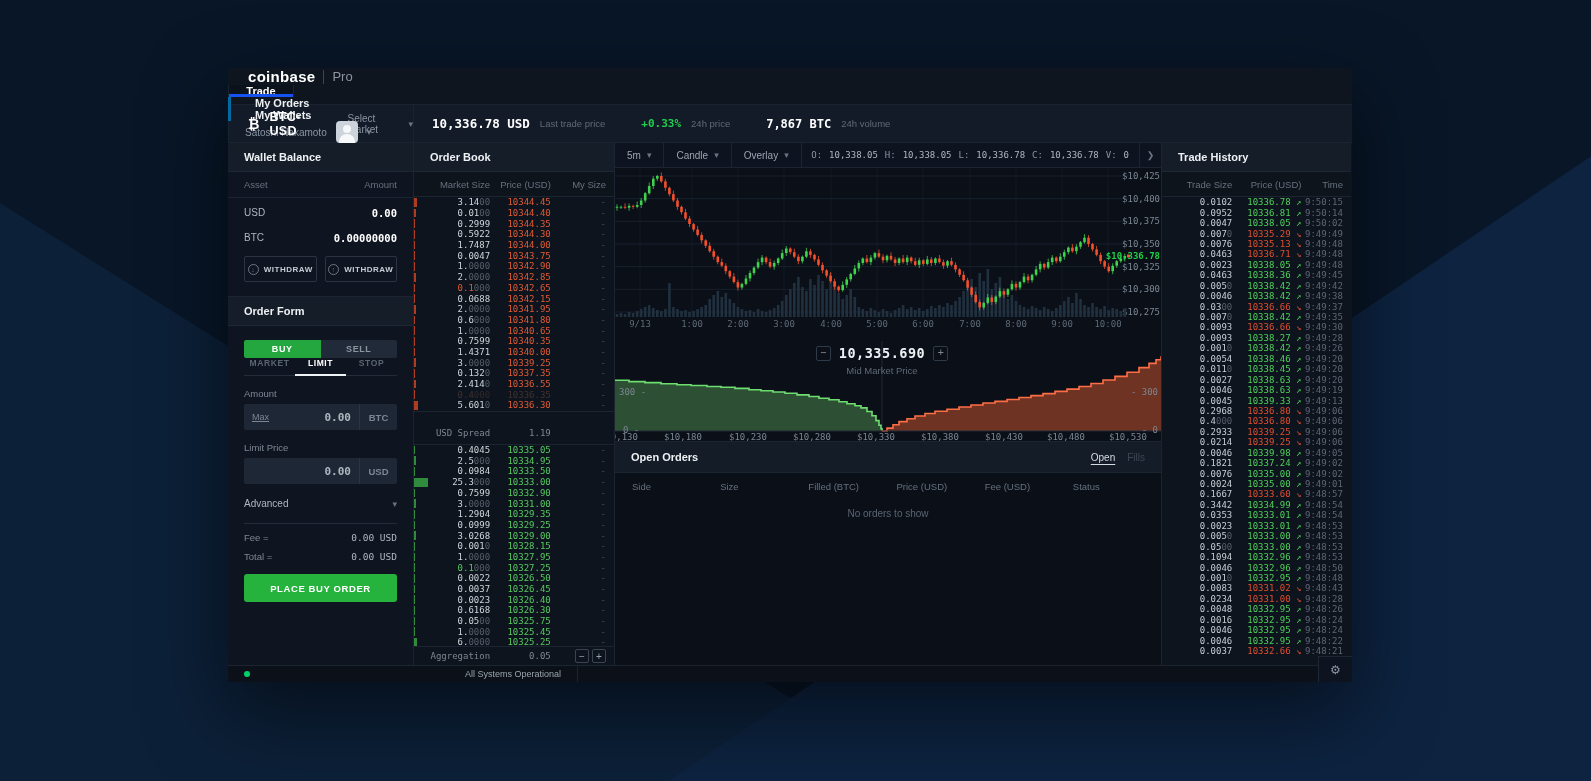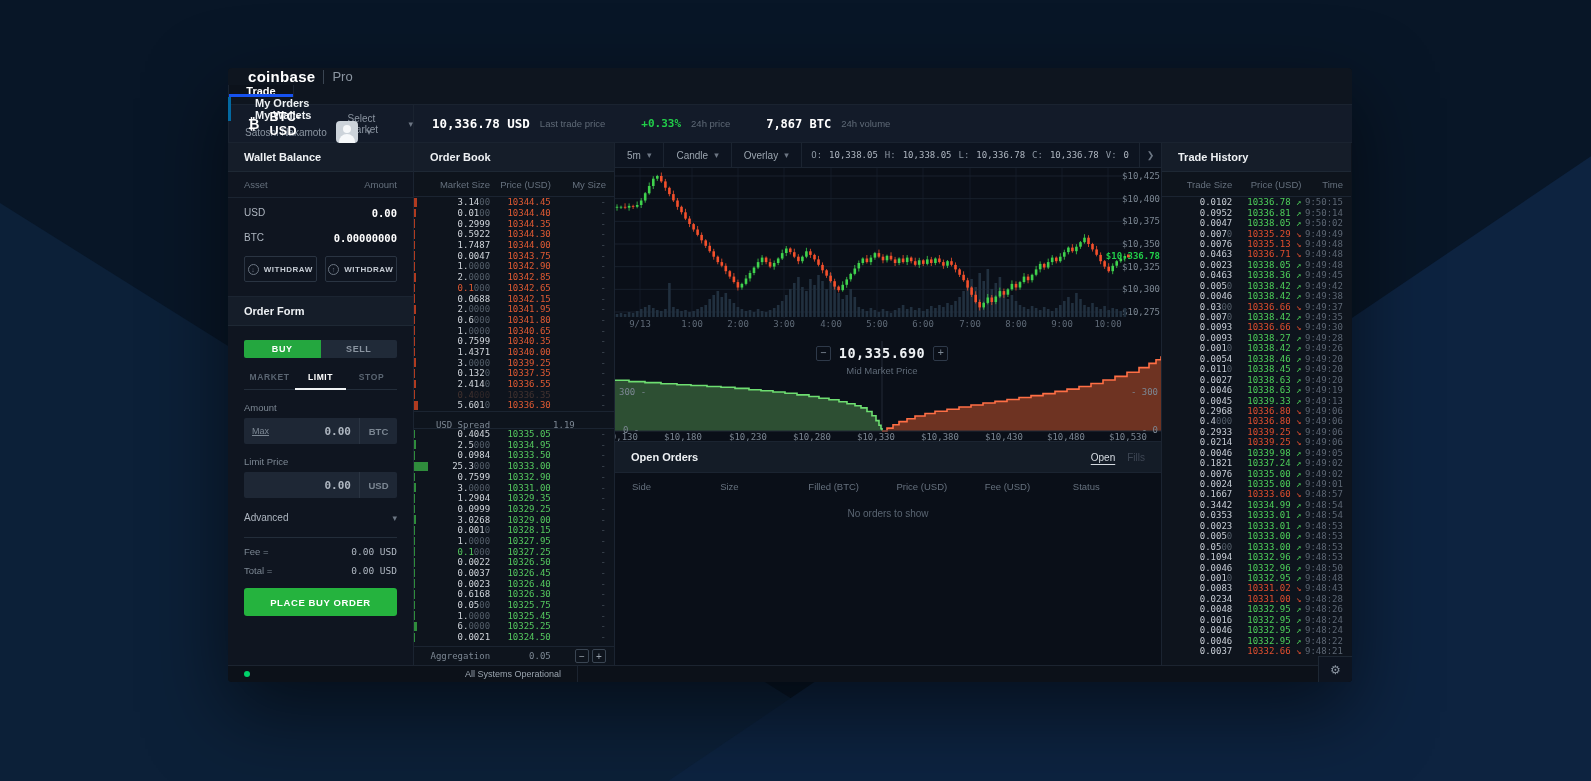--- a/index.html
+++ b/index.html
@@ -68,21 +68,21 @@
   .bal-amt { color:#fff; font-size:10.5px; font-weight:bold; }
   .wallet-btns { display:flex; gap:8px; padding:8px 16px 14px; border-bottom:1px solid #1b2431; }
   .w-btn { flex:1; height:26px; border:1px solid #2a3442; border-radius:2px; background:transparent;
            color:#c6ccd4; font-size:8px; font-weight:bold; letter-spacing:.5px; display:flex;
            align-items:center; justify-content:center; gap:5px; cursor:pointer; }
   .circ-ico { width:11px; height:11px; border:1px solid #6c7683; border-radius:50%; color:#6c7683;
               font-size:7px; display:flex; align-items:center; justify-content:center; }
 
   
   .of-body { padding:14px 16px 0; }
-  .buysell { display:flex; height:18px; border-radius:2px; overflow:hidden; margin-bottom:14px; }
+  .buysell { display:flex; height:18px; border-radius:2px; overflow:hidden; }
   .bs-buy { flex:1; background:#24a73f; color:#fff; font-size:9px; font-weight:bold; letter-spacing:.6px;
             display:flex; align-items:center; justify-content:center; cursor:pointer; }
   .bs-sell { flex:1; background:#202a38; color:#8b95a1; font-size:9px; font-weight:bold; letter-spacing:.6px;
              display:flex; align-items:center; justify-content:center; cursor:pointer; }
   .mls { display:flex; border-bottom:1px solid #232d3a; margin-bottom:12px; }
   .mls span { flex:1; text-align:center; font-size:8.5px; font-weight:bold; letter-spacing:.6px;
               color:#5a6572; padding-bottom:6px; cursor:pointer; }
   .mls .active { color:#fff; border-bottom:2px solid #f0f3f5; margin-bottom:-1px; }
   .fld-label { color:#7c8793; font-size:9.5px; margin-bottom:5px; }
   .fld { display:flex; height:26px; background:#1e2735; border-radius:2px; margin-bottom:12px; overflow:hidden; }
@@ -110,22 +110,22 @@
   .ob-row .sz { color:#cfd4da; }
   .ob-row .dim { color:#545e6a; }
   .ob-row .my { color:#444e59; }
   .ob-row .px-ask { color:#e05a33; }
   .ob-row .px-bid { color:#55c95f; }
   .ob-row.faded .sz, .ob-row.faded .px-ask, .ob-row.faded .dim { color:#5b4038; opacity:.65; }
   .depth-bar { position:absolute; left:0; top:1px; bottom:1px; }
   .depth-bar.ask { background:#b03b20; }
   .depth-bar.bid { background:#2f8c3c; }
   .spread-row { height:17px; border-top:1px solid #1b2431; border-bottom:1px solid #1b2431;
-                display:grid; grid-template-columns:37% 33% 30%; align-items:center; padding:8px 8px;
-                color:#7c8793; font-size:9px;gap:24px; }
+                display:grid; grid-template-columns:37% 33% 30%; align-items:center; padding:16px 8px;
+                color:#7c8793; font-size:9px; }
   .spread-row > span { text-align:right; }
   .agg-row { position:absolute; left:0; right:0; bottom:0; height:19px; border-top:1px solid #1b2431;
              display:grid; grid-template-columns:37% 33% 30%; align-items:center; padding:0 8px;
              color:#7c8793; font-size:9px; background:#0e141d; }
   .agg-row > * { text-align:right; }
   .agg-btns { display:flex; gap:3px; justify-content:flex-end; }
   .agg-btn { width:14px; height:14px; border:1px solid #3a4552; border-radius:2px; background:transparent;
              color:#9aa4ae; font-size:10px; line-height:11px; cursor:pointer; padding:0; }
 
   

